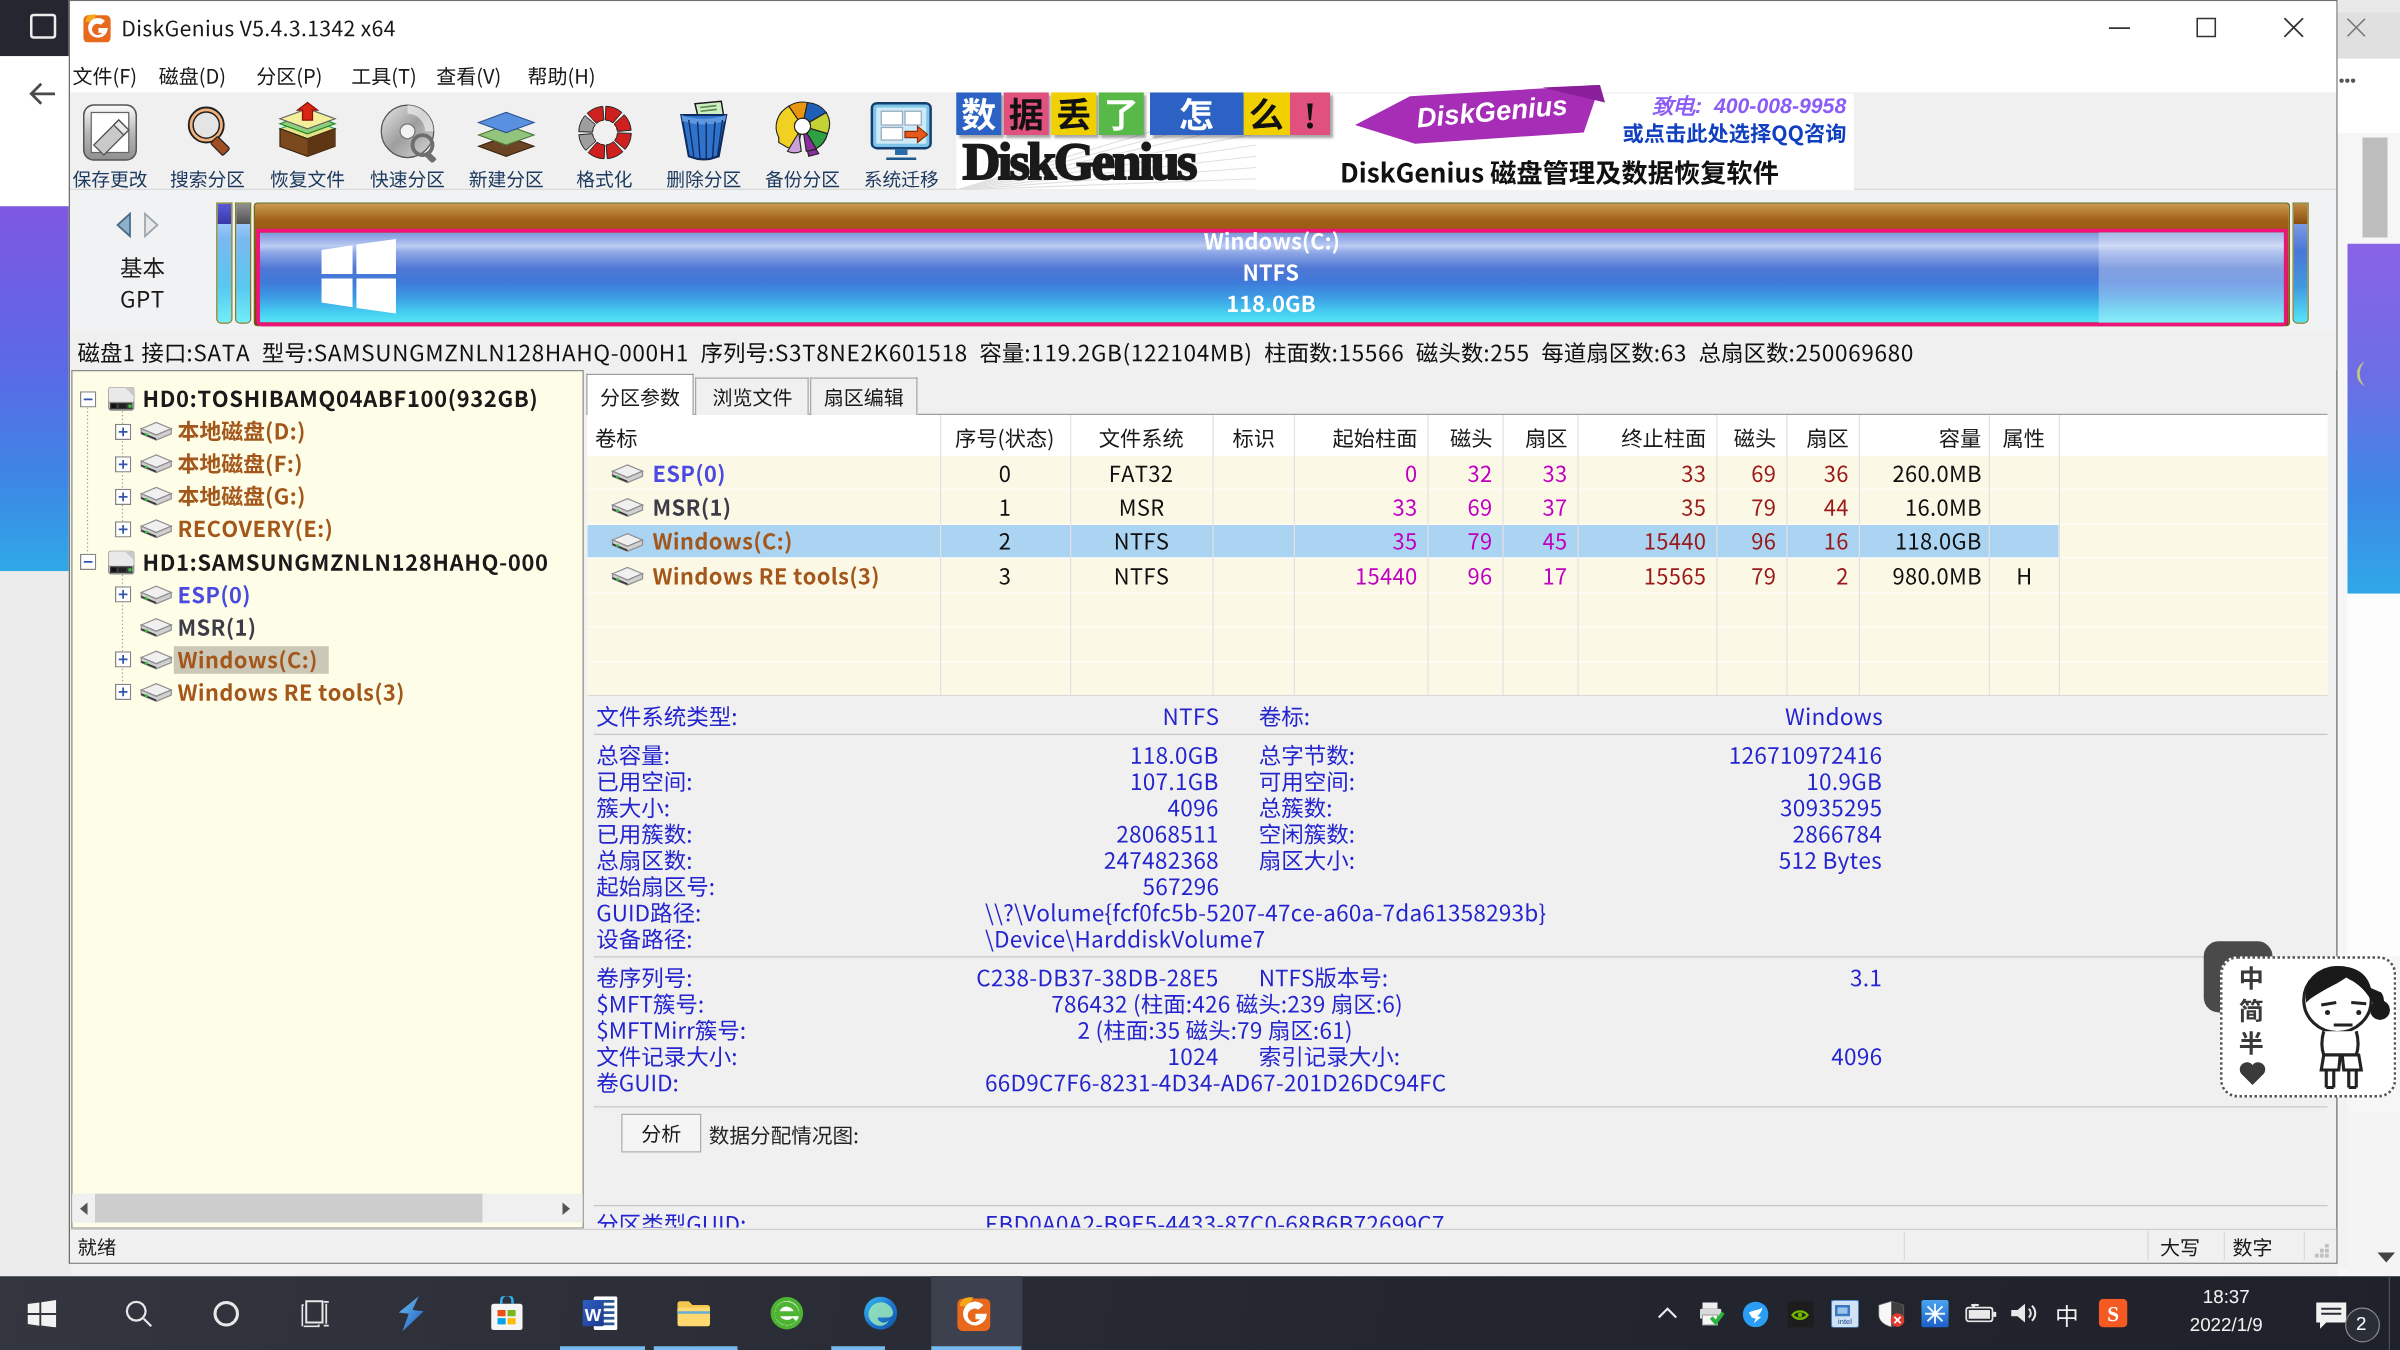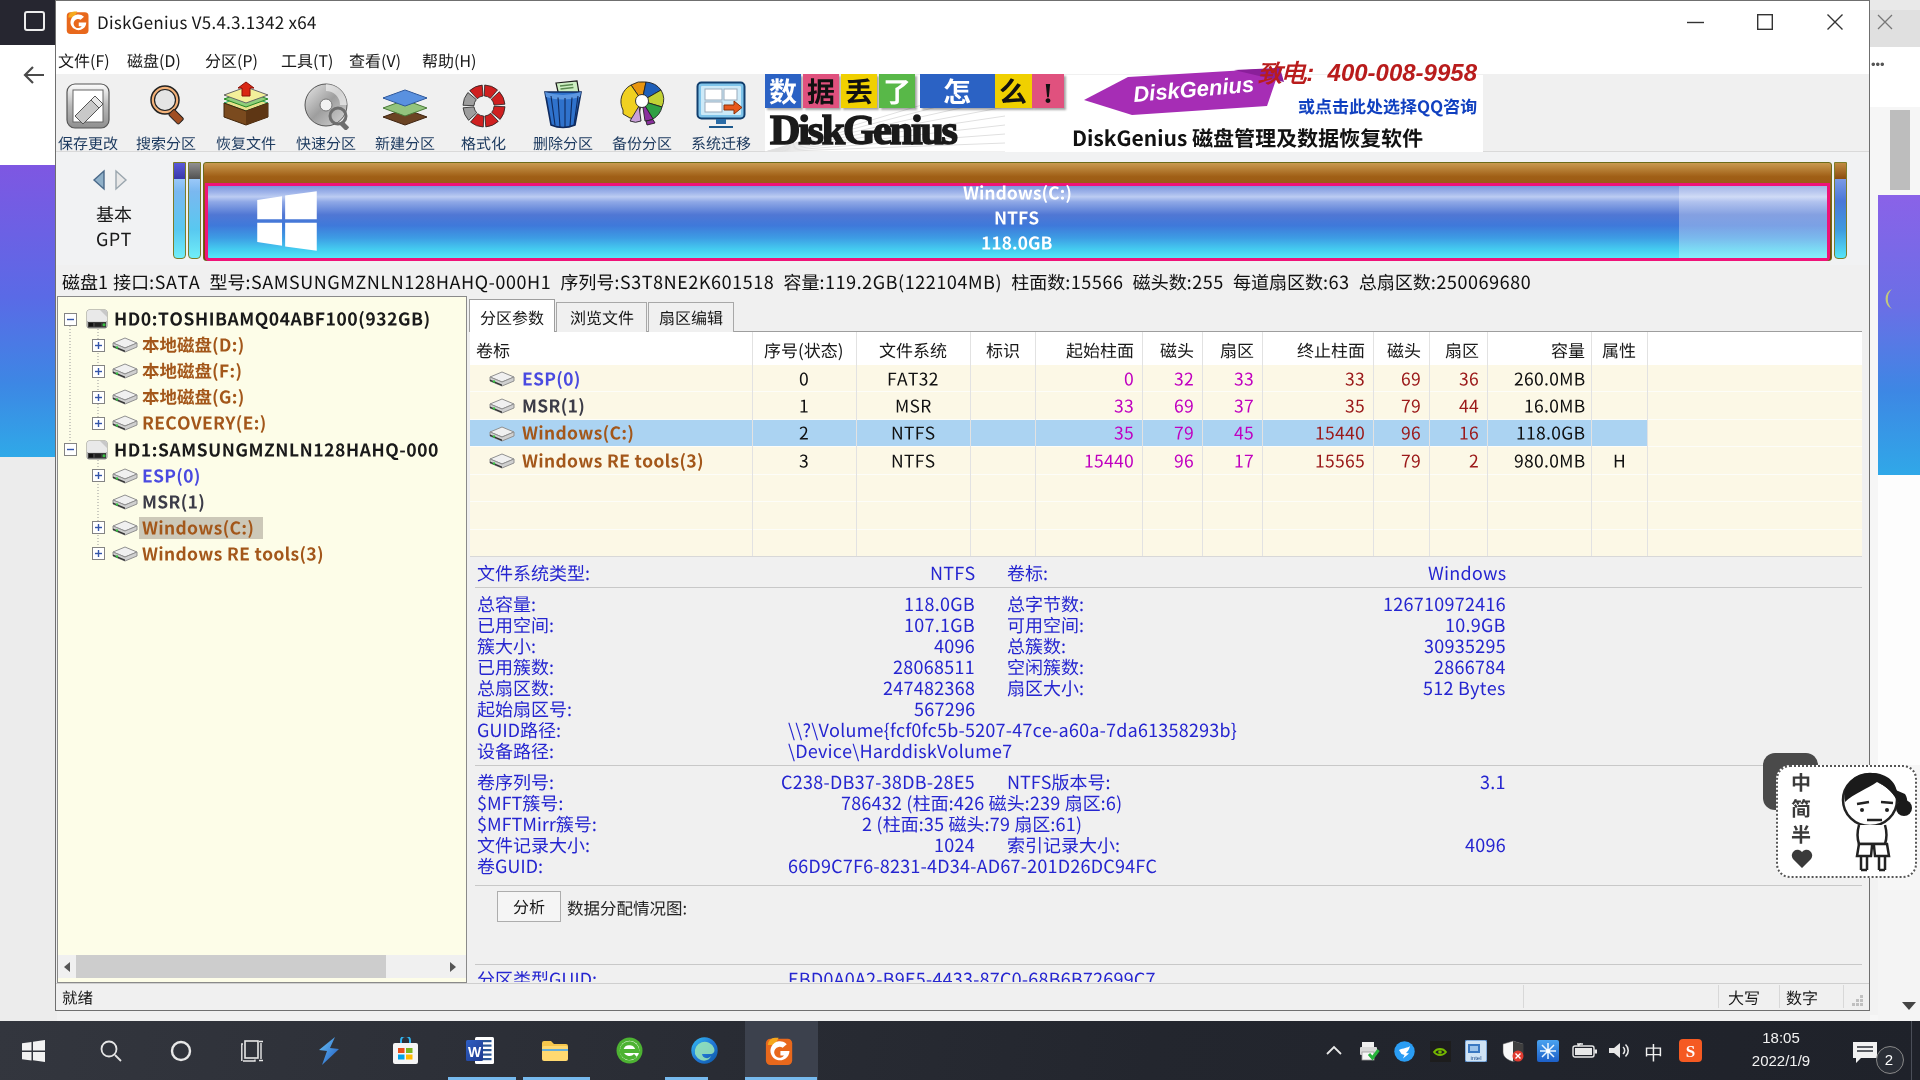--- a/index.html
+++ b/index.html
@@ -576,21 +576,21 @@
     </g>
   </svg>
 <div class="a" style="left:1032px;top:74px;width:32px;height:34px;background:#e0517e;box-shadow:2px 2px 2px rgba(0,0,0,0.35)"></div>
 <div class="t" style="left:1048.0px;top:74.0px;font-size:30.0px;color:#111;font-weight:700;font-family:'Liberation Serif',serif;transform:translateX(-50%);">!</div>
 <div class="t" style="left:770.0px;top:104.0px;font-size:42.0px;color:#1a1a1a;font-weight:700;font-family:'Liberation Serif',serif;letter-spacing:-2.20px;-webkit-text-stroke:1.6px #1a1a1a;">DiskGenius</div>
 <svg class="a" style="left:1084px;top:68px" width="200" height="52">
     <path d="M0 32 L44 9 L196 0 L183 38 L48 47 Z" fill="#a62db5"></path>
     <path d="M150 2 L196 0 L200 14 Z" fill="#8a1f9a"></path>
     <text x="50" y="34" font-family="Liberation Sans" font-style="italic" font-weight="bold" font-size="22" fill="#fff" transform="rotate(-5 50 34)">DiskGenius</text>
   </svg>
-<div class="t" style="left:1477.0px;top:58px;font-size:24px;color:#b91c1c;font-weight:700;font-family:'Liberation Sans',sans-serif;transform:translateX(-100%);font-style:italic;">致电:  400-008-9958</div>
+<div class="t" style="left:1477.0px;top:74.0px;font-size:17px;color:#8b5cf6;font-weight:700;font-family:'Liberation Sans',sans-serif;transform:translateX(-100%);font-style:italic;">致电:  400-008-9958</div>
 <svg class="a" style="left:1297.8px;top:96.0px;" width="181" height="23">
     <g fill="#1040c0" transform="translate(0,17.00) scale(0.017000,-0.017000)">
       <use href="#g65" x="0.0"></use>
       <use href="#g66" x="1000.0"></use>
       <use href="#g67" x="2000.0"></use>
       <use href="#g68" x="3000.0"></use>
       <use href="#g69" x="4000.0"></use>
       <use href="#g70" x="5000.0"></use>
       <use href="#g71" x="6000.0"></use>
       <use href="#g72" x="7000.0"></use>
@@ -2414,21 +2414,21 @@
   </svg>
 <svg class="a" style="left:1644.0px;top:1041.0px;" width="20" height="25">
     <g fill="#f0f0f0" transform="translate(0,19.00) scale(0.019000,-0.019000)">
       <use href="#g233" x="0.0"></use>
     </g>
   </svg>
 <svg class="a" style="left:1679px;top:1039px" width="23" height="23">
     <rect width="23" height="23" rx="4" fill="#f55a22"></rect>
     <text x="11.5" y="18" font-size="17" font-weight="bold" fill="#fff" text-anchor="middle" font-family="Liberation Serif">S</text>
   </svg>
-<div class="t" style="left:1781.0px;top:1029.0px;font-size:15.0px;color:#f2f2f2;font-weight:400;font-family:'Liberation Sans',sans-serif;transform:translateX(-50%);">18:05</div>
+<div class="t" style="left:1781.0px;top:1029.0px;font-size:15.0px;color:#f2f2f2;font-weight:400;font-family:'Liberation Sans',sans-serif;transform:translateX(-50%);">18:37</div>
 <div class="t" style="left:1781.0px;top:1052.0px;font-size:15.0px;color:#f2f2f2;font-weight:400;font-family:'Liberation Sans',sans-serif;transform:translateX(-50%);">2022/1/9</div>
 <svg class="a" style="left:1852px;top:1040px" width="30" height="26">
     <path d="M1 2 h24 v16 h-16 l-5 5 v-5 h-3 Z" fill="#f2f2f2"></path>
     <g stroke="#2a2e36" stroke-width="1.6">
       <path d="M5 7 H21 M5 11 H21"></path>
     </g>
   </svg>
 <div class="a" style="left:1876px;top:1046px;width:26px;height:26px;border-radius:50%;background:#2a2e36;border:1.5px solid #888"></div>
 <div class="t" style="left:1889.0px;top:1051.0px;font-size:15.0px;color:#fff;font-weight:400;font-family:'Liberation Sans',sans-serif;transform:translateX(-50%);">2</div>
 <div class="a" style="left:1911px;top:1021px;width:1px;height:59px;background:#4a4e58"></div>

